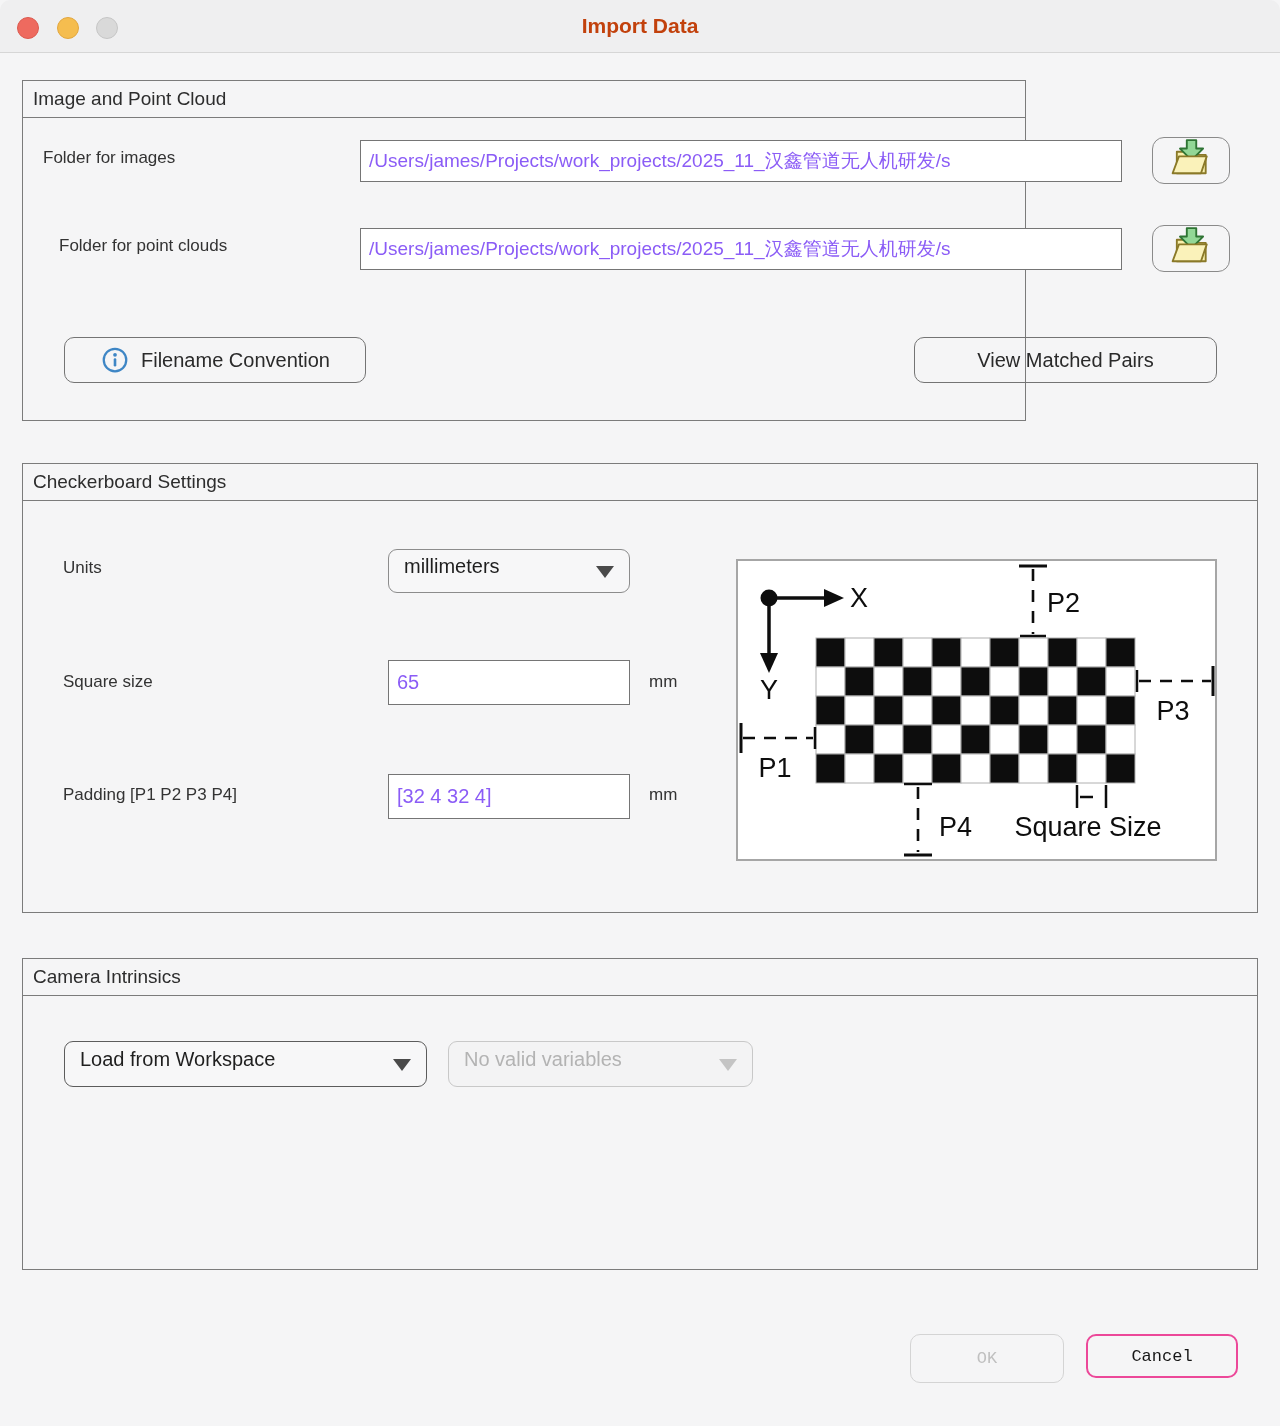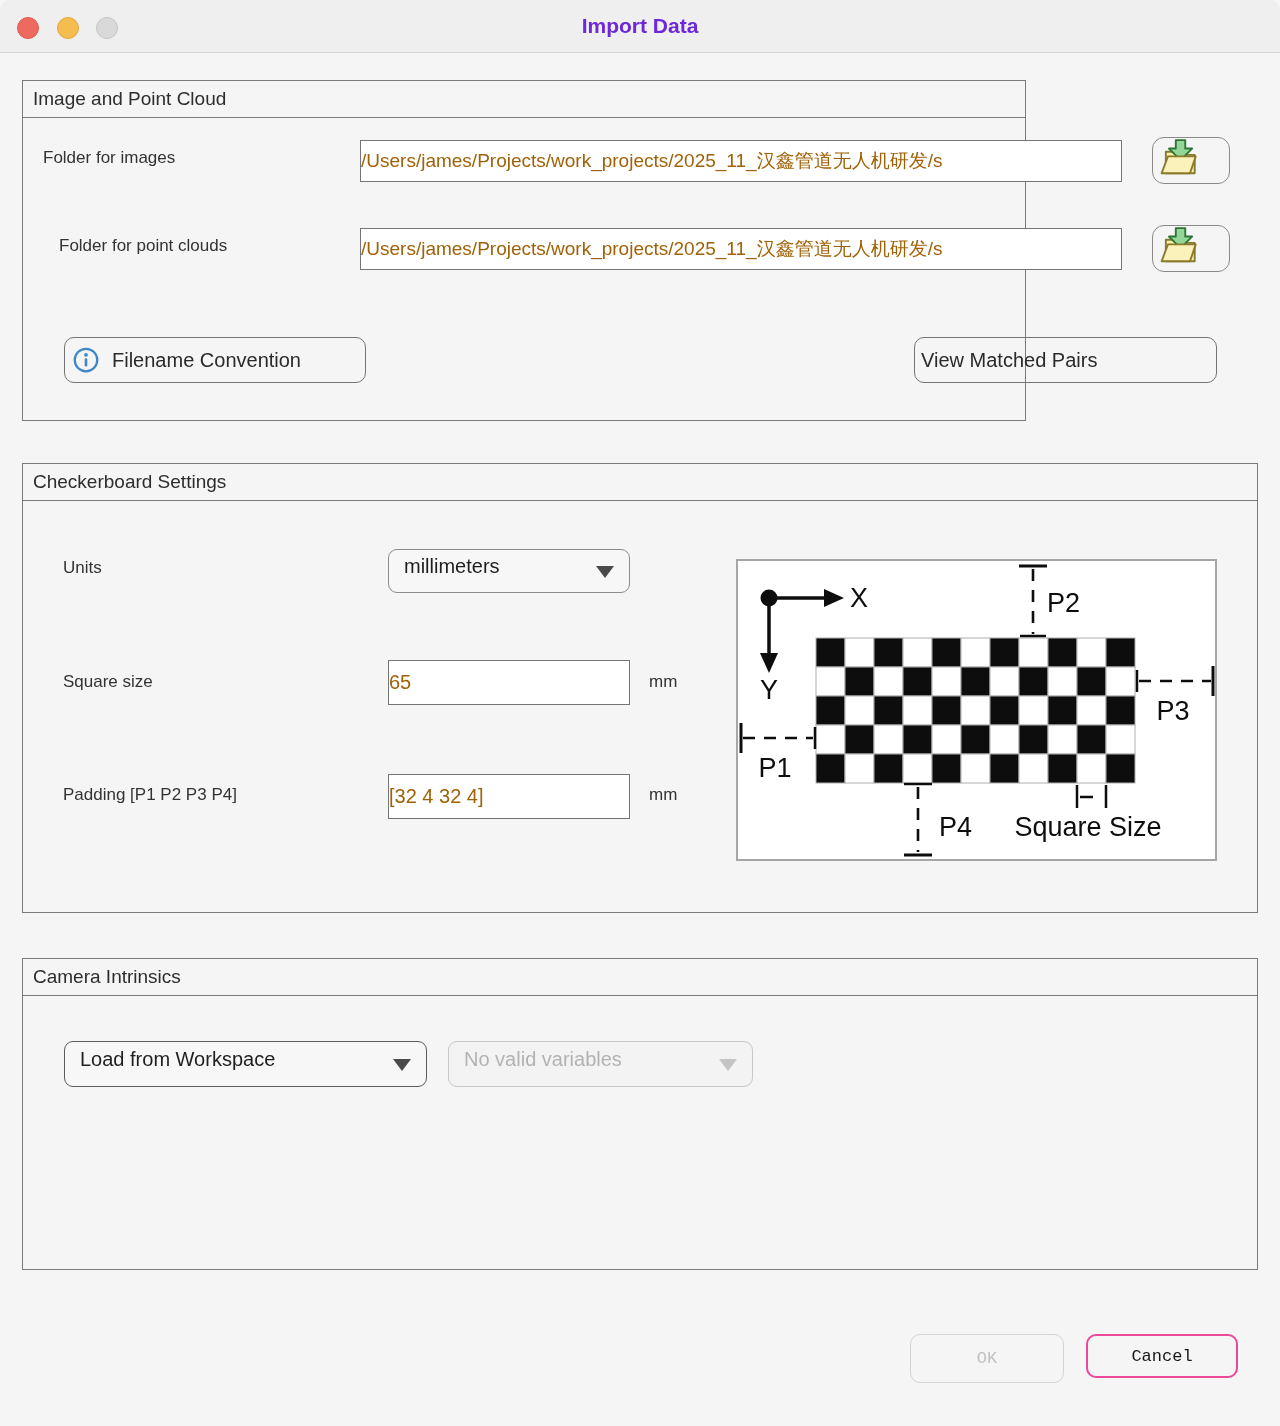--- a/index.html
+++ b/index.html
@@ -13,40 +13,40 @@
 
   
   .titlebar { position:absolute; left:0; top:0; width:1280px; height:52px;
     background:#efeff0; border-bottom:1px solid #d6d6d6; }
   .tl { position:absolute; top:17px; width:22px; height:22px; border-radius:50%; box-sizing:border-box; }
   .tl.red    { left:17px; background:#ee6a5f; border:1px solid #dd5a4f; }
   .tl.yellow { left:57px; background:#f5bd4f; border:1px solid #e3a73e; }
   .tl.gray   { left:96px; background:#d9d9d9; border:1px solid #c6c6c6; }
   .win-title { position:absolute; left:0; top:0; width:100%; height:52px;
     display:flex; align-items:center; justify-content:center;
-    font-size:21px; font-weight:bold; color:#6d28d9; }
+    font-size:21px; font-weight:bold; color:#c2410c; }
 
   
   .group { position:absolute; border:1.5px solid #7b7b7b; box-sizing:border-box; }
   .group-header { height:36px; border-bottom:1.5px solid #7b7b7b;
     display:flex; align-items:center; padding-left:10px;
     font-size:19px; color:#2d2d2d; }
   .g1 { left:22px; top:80px;  width:1004px; height:341px; }
   .g2 { left:22px; top:463px; width:1236px; height:450px; }
   .g3 { left:22px; top:958px; width:1236px; height:312px; }
 
   .lbl { position:absolute; font-size:17px; color:#333333; white-space:nowrap; }
 
   .tf { position:absolute; border:1.5px solid #757575; background:#ffffff;
-    font-size:19px; color:#a16207; padding:0 0; box-sizing:border-box;
+    font-size:19px; color:#8b5cf6; padding:0 8px; box-sizing:border-box;
     font-family:inherit; white-space:nowrap; overflow:hidden; outline:none; }
 
   .btn { position:absolute; border:1.5px solid #747474; border-radius:10px;
     background:transparent; font-size:20px; color:#2a2a2a;
-    display:flex; align-items:center; justify-content:flex-start; gap:11px;
+    display:flex; align-items:center; justify-content:center; gap:11px;
     box-sizing:border-box; font-family:inherit; cursor:default; }
   .btn.icon-btn { border-radius:12px; border-color:#8a8a8a; }
 
   .dd { position:absolute; border:1.5px solid #8c8c8c; border-radius:9px;
     background:#f7f7f8; font-size:20px; color:#1f1f1f;
     display:flex; align-items:center; padding:0 44px 9px 15px; box-sizing:border-box; }
   .dd .caret { position:absolute; right:15px; top:50%; margin-top:-5px;
     width:0; height:0; border-left:9px solid transparent; border-right:9px solid transparent;
     border-top:12px solid #4a4a4a; }
   .dd.dark { border-color:#5c5c5c; }

